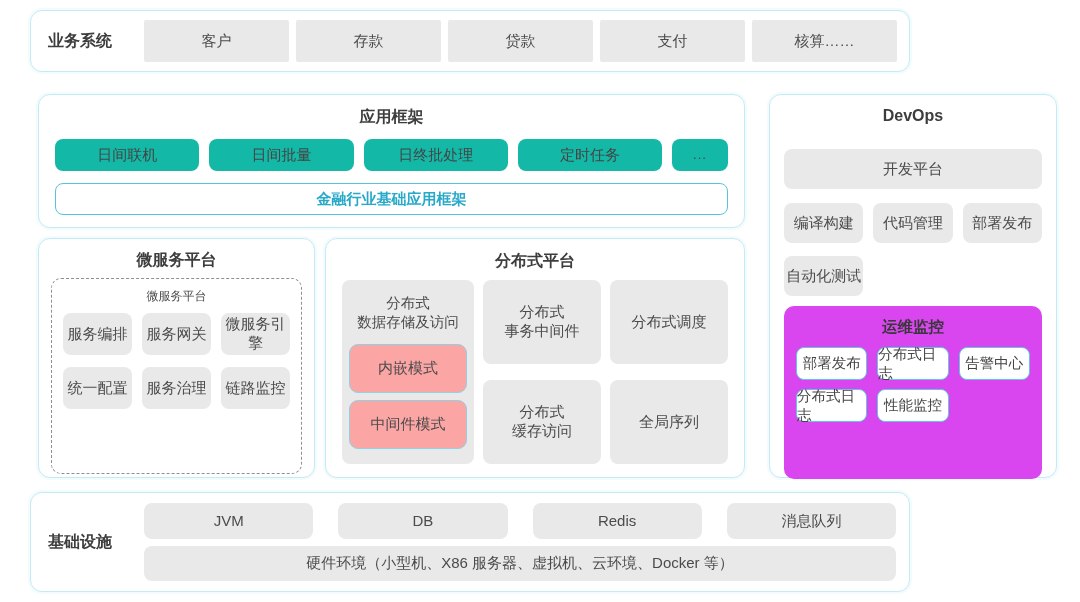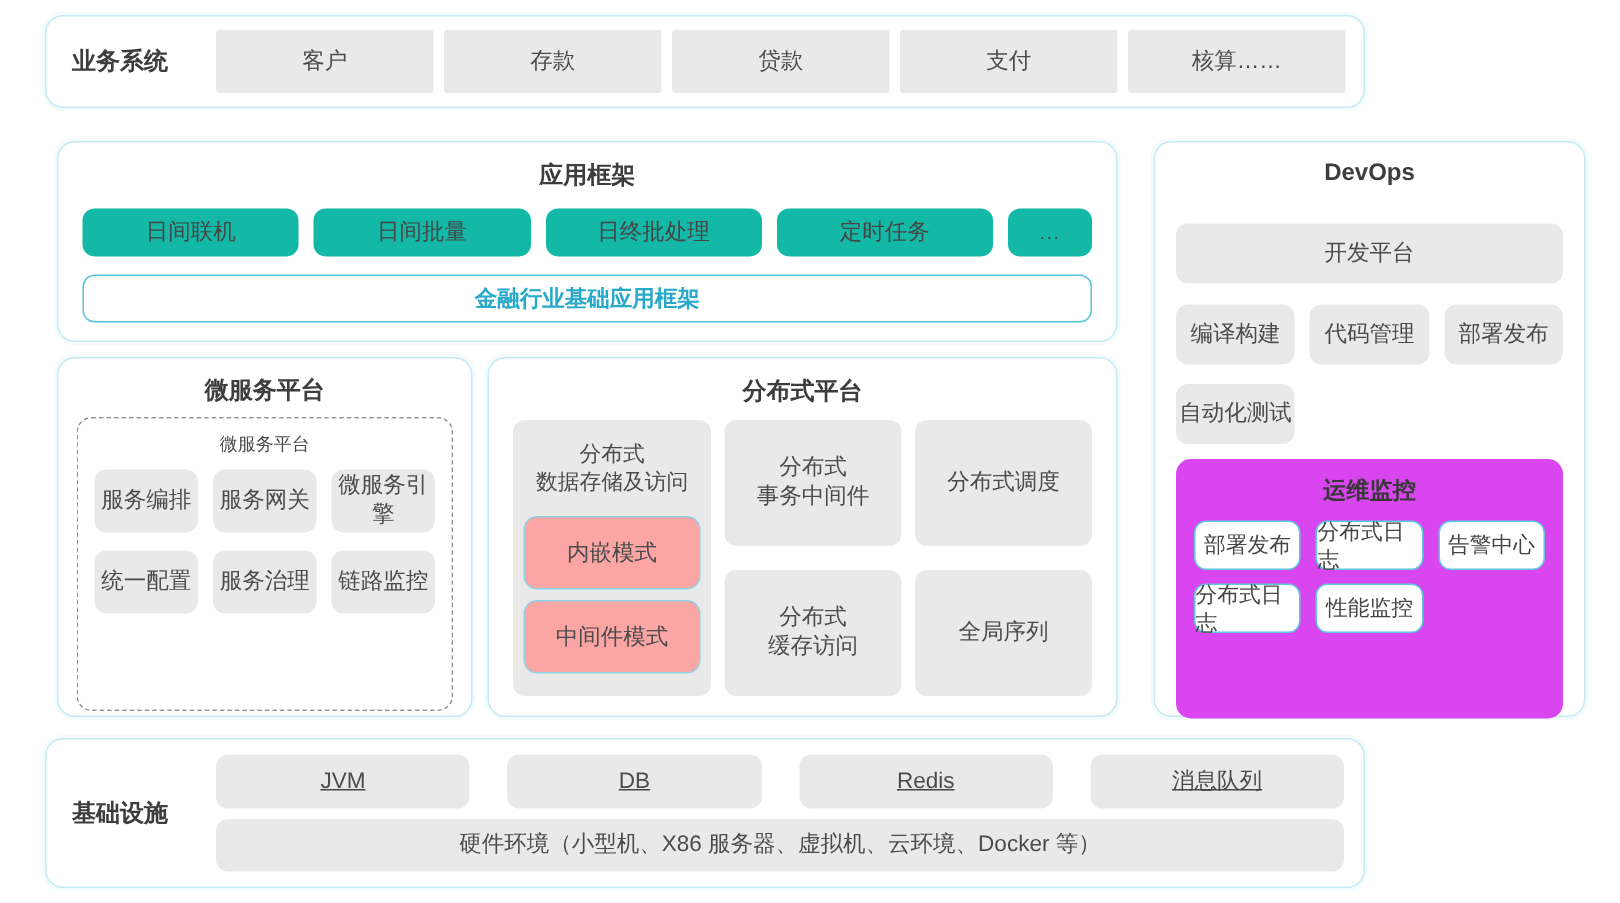--- a/index.html
+++ b/index.html
@@ -158,21 +158,21 @@
 
   
   .bottom-panel {
     height: 100px;
     margin-top: 14px;
     display: flex;
     align-items: center;
     padding: 0 13px 0 17px;
   }
   .infra-content { flex: 1; }
-  .infra-row { display: flex; gap: 25px; text-decoration: underline; }
+  .infra-row { display: flex; gap: 25px; }
   .infra-row .box { flex: 1; height: 36px; }
   .hardware-box { margin-top: 7px; height: 35px; font-size: 15px; }
 </style>
 </head>
 <body>
 
 <div class="page">
 
   <section class="panel top-panel">
     <div class="side-label">业务系统</div>

